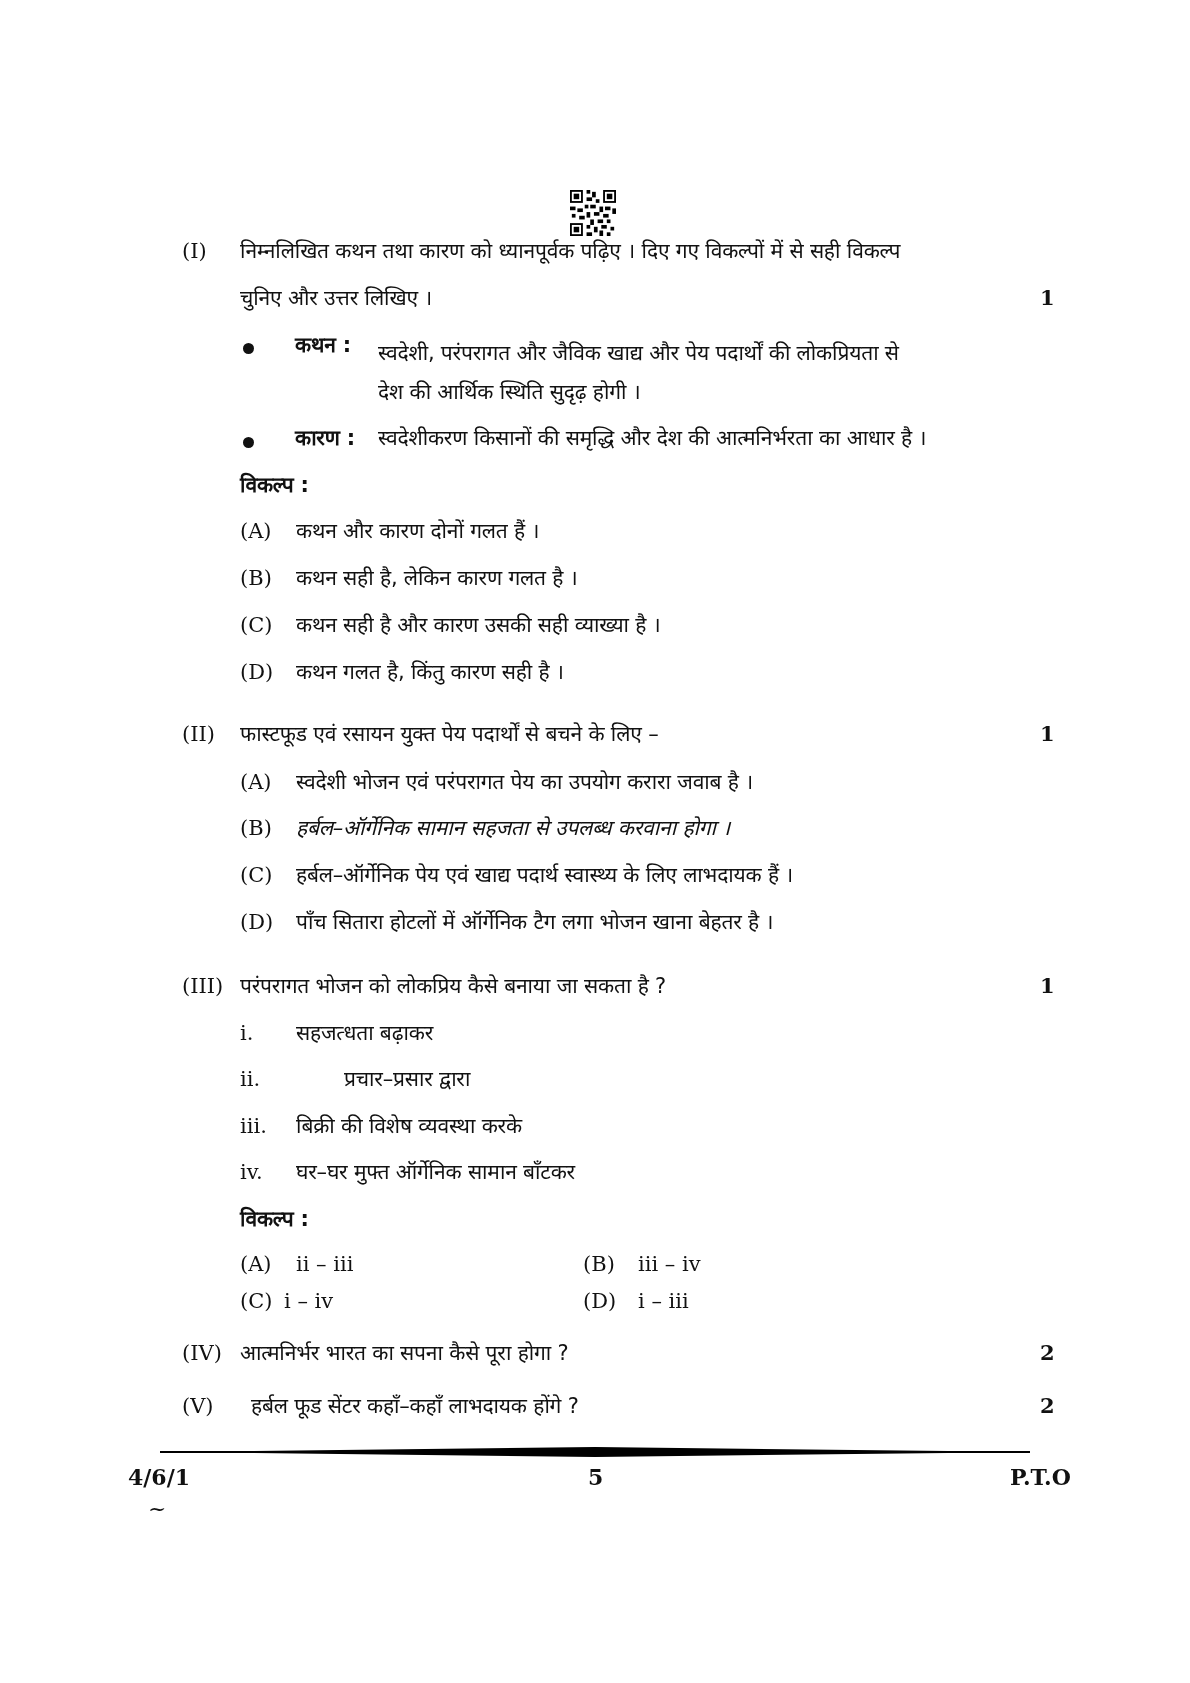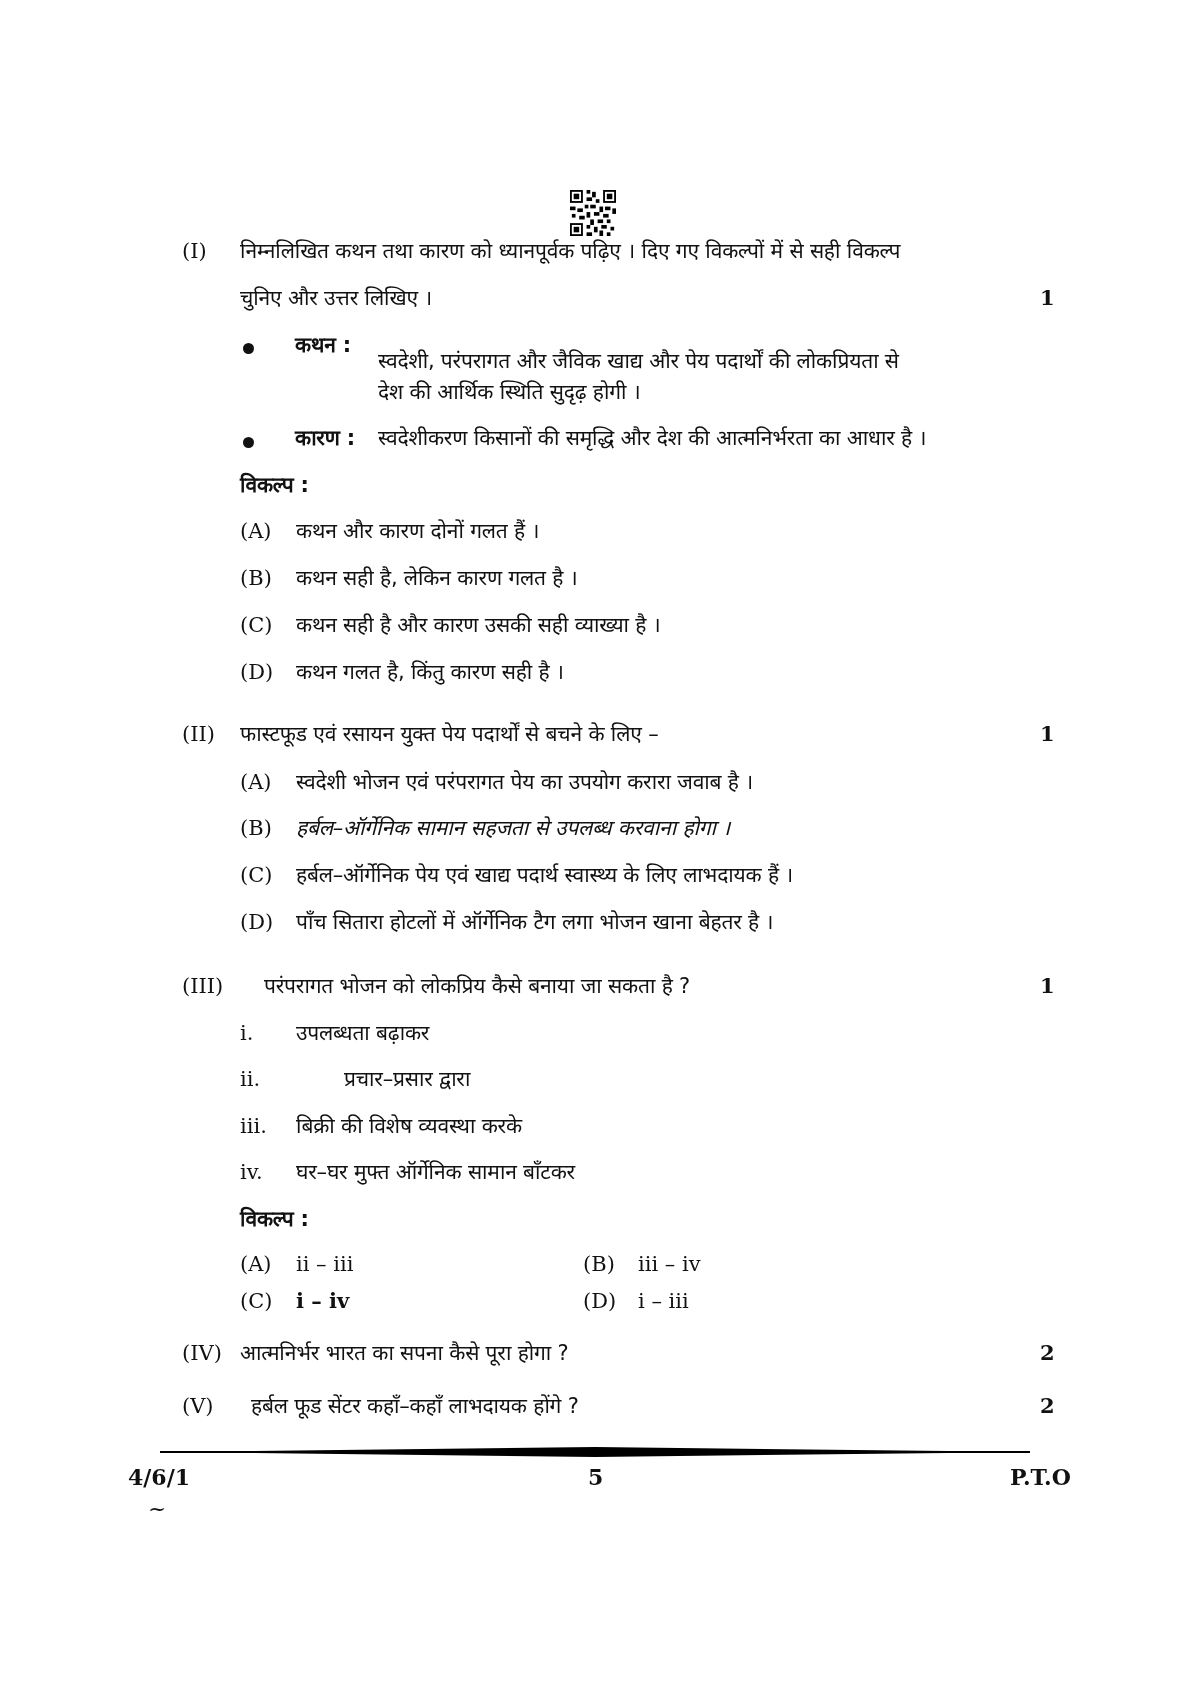--- a/index.html
+++ b/index.html
@@ -61,21 +61,21 @@
 </svg>
 
 <section>
   <span class="abs lat qnum" style="top:237px;">(I)</span>
   <span class="abs hi" style="left:240px; top:237px;">निम्नलिखित कथन तथा कारण को ध्यानपूर्वक पढ़िए । दिए गए विकल्पों में से सही विकल्प</span>
   <span class="abs hi" style="left:240px; top:284px;">चुनिए और उत्तर लिखिए ।</span>
   <span class="abs mark" style="top:284px;">1</span>
 
   <span class="bullet" style="left:243px; top:343px;"></span>
   <span class="abs hi bold" style="left:295px; top:331px;">कथन :</span>
-  <span class="abs hi" style="left:378px; top:347px;">स्वदेशी, परंपरागत और जैविक खाद्य और पेय पदार्थों की लोकप्रियता से</span>
+  <span class="abs hi" style="left:378px; top:339px;">स्वदेशी, परंपरागत और जैविक खाद्य और पेय पदार्थों की लोकप्रियता से</span>
   <span class="abs hi" style="left:378px; top:378px;">देश की आर्थिक स्थिति सुदृढ़ होगी ।</span>
 
   <span class="bullet" style="left:243px; top:437px;"></span>
   <span class="abs hi bold" style="left:295px; top:424px;">कारण :</span>
   <span class="abs hi" style="left:378px; top:424px;">स्वदेशीकरण किसानों की समृद्धि और देश की आत्मनिर्भरता का आधार है ।</span>
 
   <span class="abs hi bold" style="left:240px; top:471px;">विकल्प :</span>
 
   <span class="abs lat" style="left:240px; top:517px;">(A)</span>
   <span class="abs hi" style="left:296px; top:517px;">कथन और कारण दोनों गलत हैं ।</span>
@@ -97,40 +97,40 @@
   <span class="abs lat" style="left:240px; top:814px;">(B)</span>
   <span class="abs hi" style="left:296px; top:814px;font-style:italic;">हर्बल–ऑर्गेनिक सामान सहजता से उपलब्ध करवाना होगा ।</span>
   <span class="abs lat" style="left:240px; top:861px;">(C)</span>
   <span class="abs hi" style="left:296px; top:861px;">हर्बल–ऑर्गेनिक पेय एवं खाद्य पदार्थ स्वास्थ्य के लिए लाभदायक हैं ।</span>
   <span class="abs lat" style="left:240px; top:908px;">(D)</span>
   <span class="abs hi" style="left:296px; top:908px;">पाँच सितारा होटलों में ऑर्गेनिक टैग लगा भोजन खाना बेहतर है ।</span>
 </section>
 
 <section>
   <span class="abs lat qnum" style="top:972px;">(III)</span>
-  <span class="abs hi" style="left:240px; top:972px;margin-left:24px;">परंपरागत भोजन को लोकप्रिय कैसे बनाया जा सकता है ?</span>
+  <span class="abs hi" style="left:240px; top:972px;">परंपरागत भोजन को लोकप्रिय कैसे बनाया जा सकता है ?</span>
   <span class="abs mark" style="top:972px;">1</span>
 
   <span class="abs lat" style="left:240px; top:1019px;">i.</span>
-  <span class="abs hi" style="left:296px; top:1019px;">उपलब्धता बढ़ाकर</span>
+  <span class="abs hi" style="left:296px; top:1019px;">सहजत्धता बढ़ाकर</span>
   <span class="abs lat" style="left:240px; top:1065px;">ii.</span>
   <span class="abs hi" style="left:296px; top:1065px;margin-left:48px;">प्रचार–प्रसार द्वारा</span>
   <span class="abs lat" style="left:240px; top:1112px;">iii.</span>
   <span class="abs hi" style="left:296px; top:1112px;">बिक्री की विशेष व्यवस्था करके</span>
   <span class="abs lat" style="left:240px; top:1158px;">iv.</span>
   <span class="abs hi" style="left:296px; top:1158px;">घर–घर मुफ्त ऑर्गेनिक सामान बाँटकर</span>
 
   <span class="abs hi bold" style="left:240px; top:1205px;">विकल्प :</span>
 
   <span class="abs lat" style="left:240px; top:1250px;">(A)</span>
   <span class="abs lat" style="left:296px; top:1250px;">ii – iii</span>
   <span class="abs lat" style="left:583px; top:1250px;">(B)</span>
   <span class="abs lat" style="left:638px; top:1250px;">iii – iv</span>
   <span class="abs lat" style="left:240px; top:1287px;">(C)</span>
-  <span class="abs lat" style="left:296px; top:1287px;font-weight:bold;">i – iv</span>
+  <span class="abs lat" style="left:284px; top:1287px;">i – iv</span>
   <span class="abs lat" style="left:583px; top:1287px;">(D)</span>
   <span class="abs lat" style="left:638px; top:1287px;">i – iii</span>
 </section>
 
 <section>
   <span class="abs lat qnum" style="top:1339px;">(IV)</span>
   <span class="abs hi" style="left:240px; top:1339px;">आत्मनिर्भर भारत का सपना कैसे पूरा होगा ?</span>
   <span class="abs mark" style="top:1339px;">2</span>
 </section>
 

